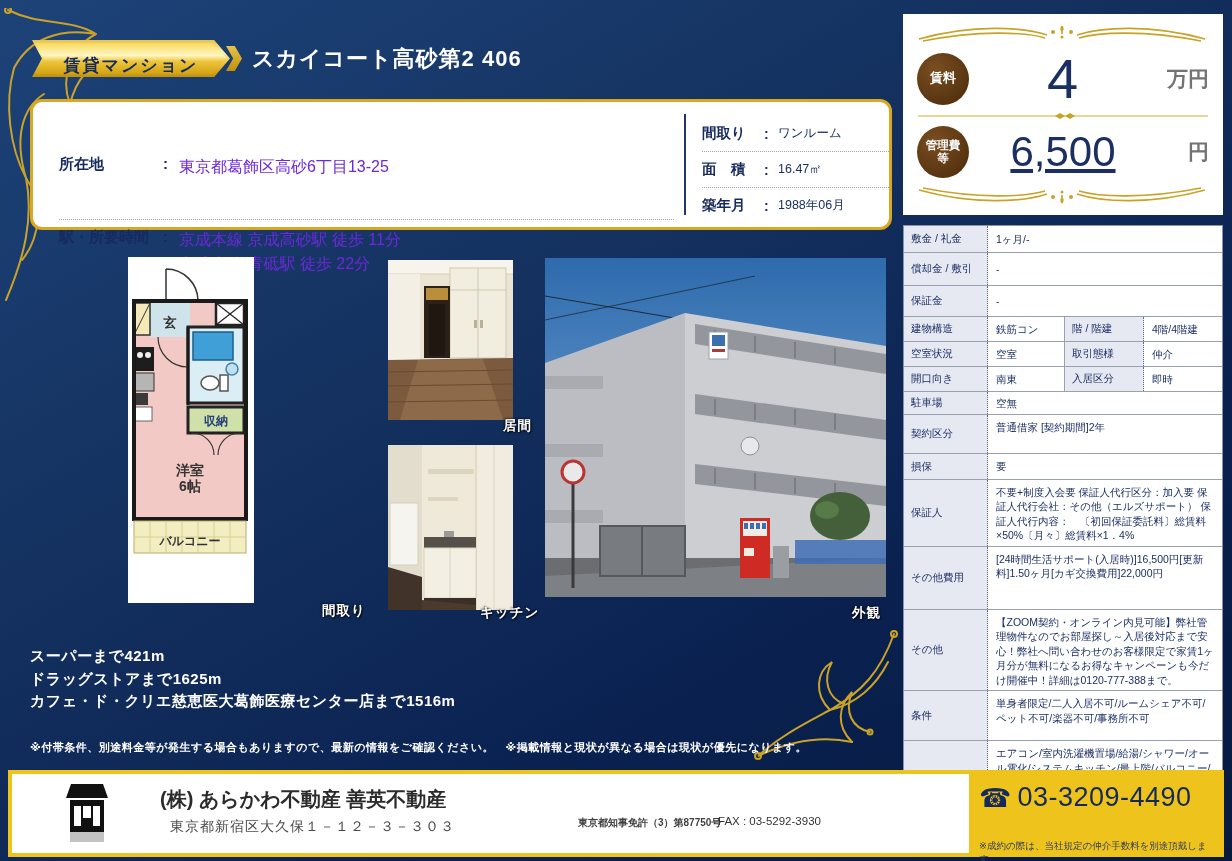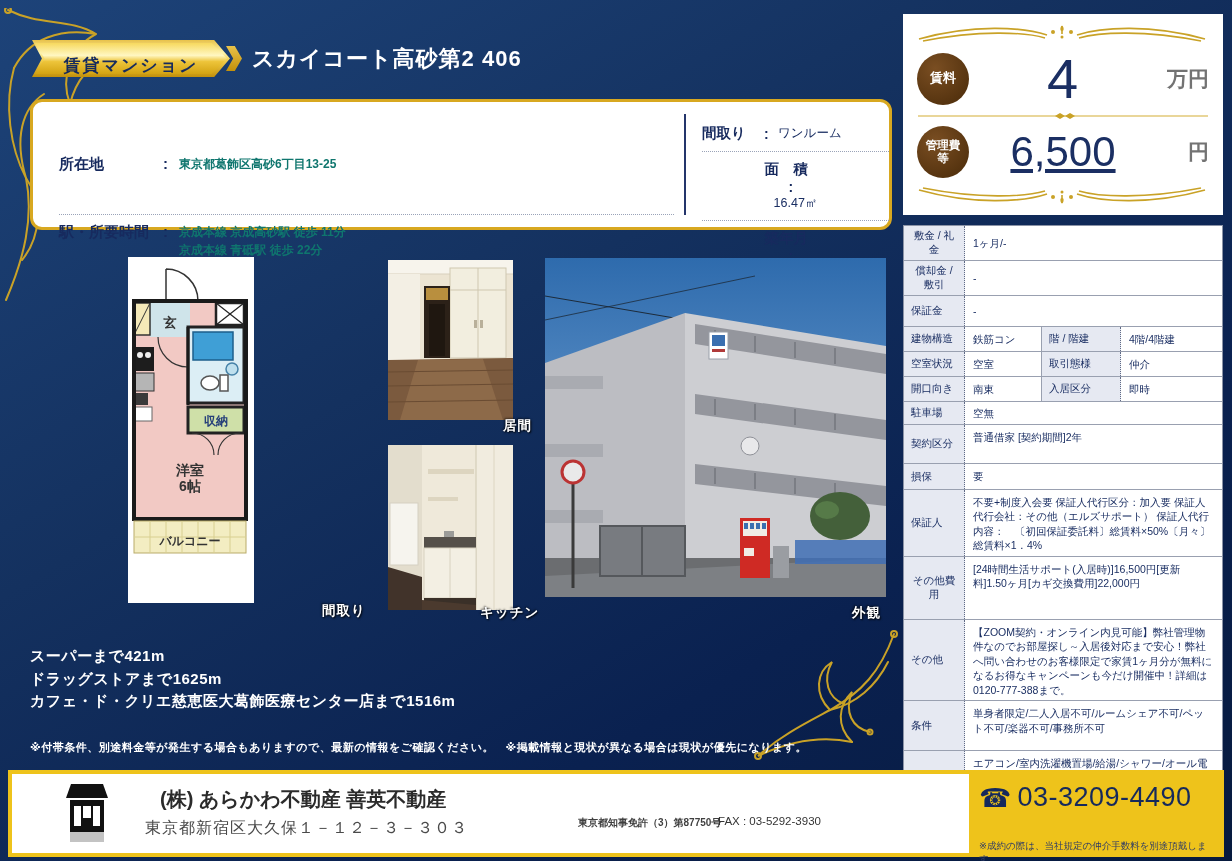--- a/index.html
+++ b/index.html
@@ -41,23 +41,23 @@
     position:absolute; left:30px; top:99px; width:862px; height:131px;
     background:#ffffff; border:3px solid #d8a820; border-radius:12px;
     display:flex;
   }
   .info-left{ flex:1; padding:14px 10px 10px 26px; position:relative;}
   .info-right{ width:205px; border-left:2px solid #24356b; margin:12px 0; padding:2px 0 0 16px;}
   .info-row{ display:flex; align-items:flex-start; padding:8px 0 9px 0;margin-top:31px;}
   .info-row + .info-row{ border-top:1px dotted #9aa3b8; }
   .i-label{ width:104px; color:#172a5e; font-weight:bold; font-size:15px; flex-shrink:0;}
   .i-colon{ color:#172a5e; font-weight:bold; font-size:15px; width:16px; flex-shrink:0;}
-  .i-value{ color:#0f766e; font-size:12px; line-height:1.5;font-weight:bold;}
+  .i-value{ color:#6d28d9; font-size:16px; line-height:1.5;}
   .ir-row{ display:flex; align-items:center; padding:8px 0;}
-  .ir-row + .ir-row{ border-top:1px dotted #9aa3b8;flex-direction:column;}
+  .ir-row + .ir-row{ border-top:1px dotted #9aa3b8;}
   .ir-label{ color:#172a5e; font-weight:bold; font-size:14.5px; width:62px; flex-shrink:0;}
   .ir-colon{ color:#172a5e; font-weight:bold; font-size:14px; width:14px;}
   .ir-value{ color:#1b2f63; font-size:12.5px;}
   
   .card{ position:absolute; background:#fff; }
   .photo-label{
     position:absolute; color:#ffffff; font-weight:bold; font-size:13.5px;
     text-shadow:1px 1px 2px #000, -1px -1px 2px rgba(0,0,0,.6); letter-spacing:1px;
   }
   
@@ -83,36 +83,36 @@
   .price-unit{ width:52px; text-align:right; color:#737373; font-weight:bold; font-size:21px;}
   .gold-divider{ display:flex; align-items:center; justify-content:center; height:10px;}
   
   .spec-table{
     position:absolute; left:903px; top:225px; width:320px;
     background:#ffffff; border:1px solid #8b93a6; border-bottom:2px solid #8b93a6;
     font-size:10.5px; color:#1b2f63;
   }
   .spec-row{ display:flex; border-bottom:1px solid #99a0b0;}
   .spec-row:last-child{ border-bottom:none;}
-  .sl{ width:61px; background:#e6e9f2; display:flex; align-items:center; padding:3px 7px;
-       border-right:1px dotted #5f6a85; flex-shrink:0;text-align:center;}
+  .sl{ width:84px; background:#e6e9f2; display:flex; align-items:center; padding:3px 7px;
+       border-right:1px dotted #5f6a85; flex-shrink:0;}
   .sv{ flex:1; padding:3px 8px; display:flex; align-items:center; line-height:1.38;}
   .tall .sv{ align-items:flex-start; padding-top:5px;}
   .sl2{ width:80px; background:#e6e9f2; display:flex; align-items:center; padding:3px 7px;
         border-left:1px solid #99a0b0; border-right:1px dotted #5f6a85; flex-shrink:0;}
   .sv1{ width:76px; flex:none;}
   
   .footer{
     position:absolute; left:8px; top:770px; width:1216px; height:87px;
     background:#ffffff; border:4px solid #eec31b; display:flex;
   }
   .footer-left{ flex:1; position:relative;}
   .store-icon{ position:absolute; left:48px; top:6px; }
   .company-name{ position:absolute; left:148px; top:12px; color:#2b2b2b; font-size:20px; font-weight:bold;}
-  .company-addr{ position:absolute; left:133px; top:44px; color:#4a4a4a; font-size:16px; letter-spacing:1px;}
+  .company-addr{ position:absolute; left:158px; top:44px; color:#4a4a4a; font-size:14px; letter-spacing:1px;}
   .license{ position:absolute; left:566px; top:42px; color:#3f3f3f; font-size:10px; font-weight:bold;}
   .fax{ position:absolute; left:706px; top:41px; color:#333333; font-size:11.5px;}
   .footer-right{
     width:251px; background:#eec31b; position:relative; flex-shrink:0;
   }
   .phone-row{ position:absolute; left:10px; top:8px; display:flex; align-items:center; color:#15295c;}
   .phone-glyph{ font-size:26px; margin-right:6px; line-height:1; font-family:"DejaVu Sans",sans-serif;}
   .phone-number{ font-size:27px; letter-spacing:.5px;}
   .mgmt{ position:absolute; left:10px; top:48px; color:#15295c; font-size:10px; font-weight:bold;}
   .mgmt-note{ position:absolute; left:10px; top:66px; color:#2d3a66; font-size:9.5px;}

